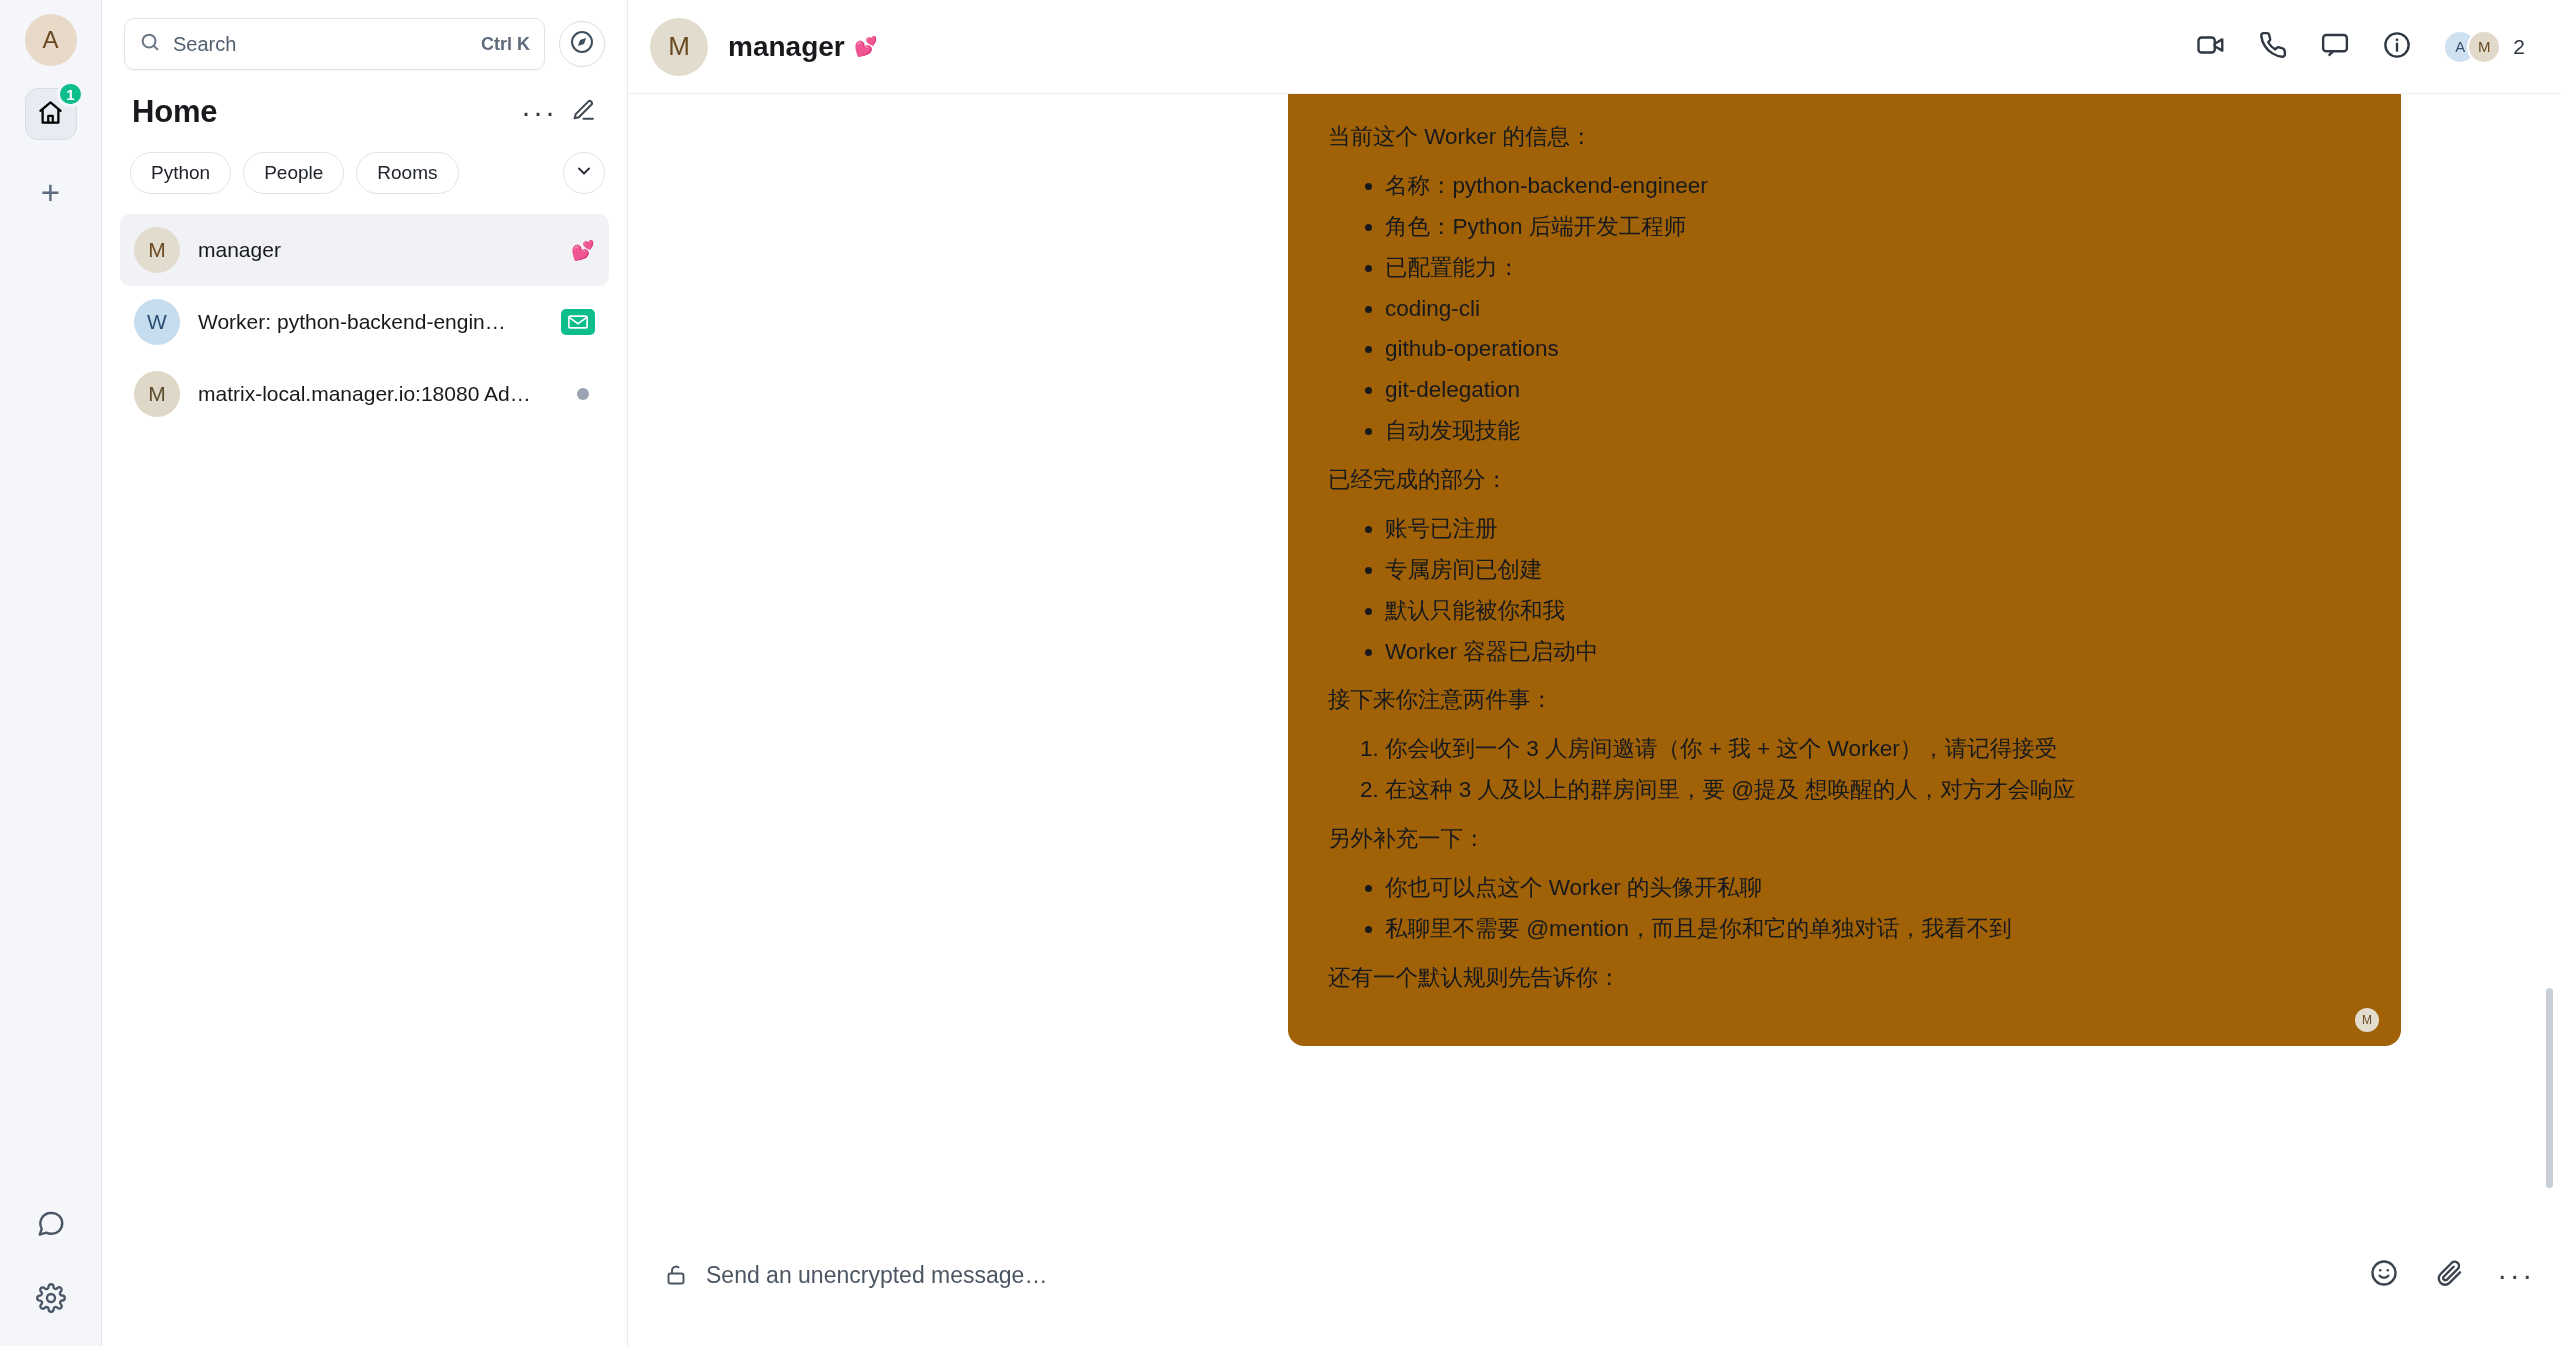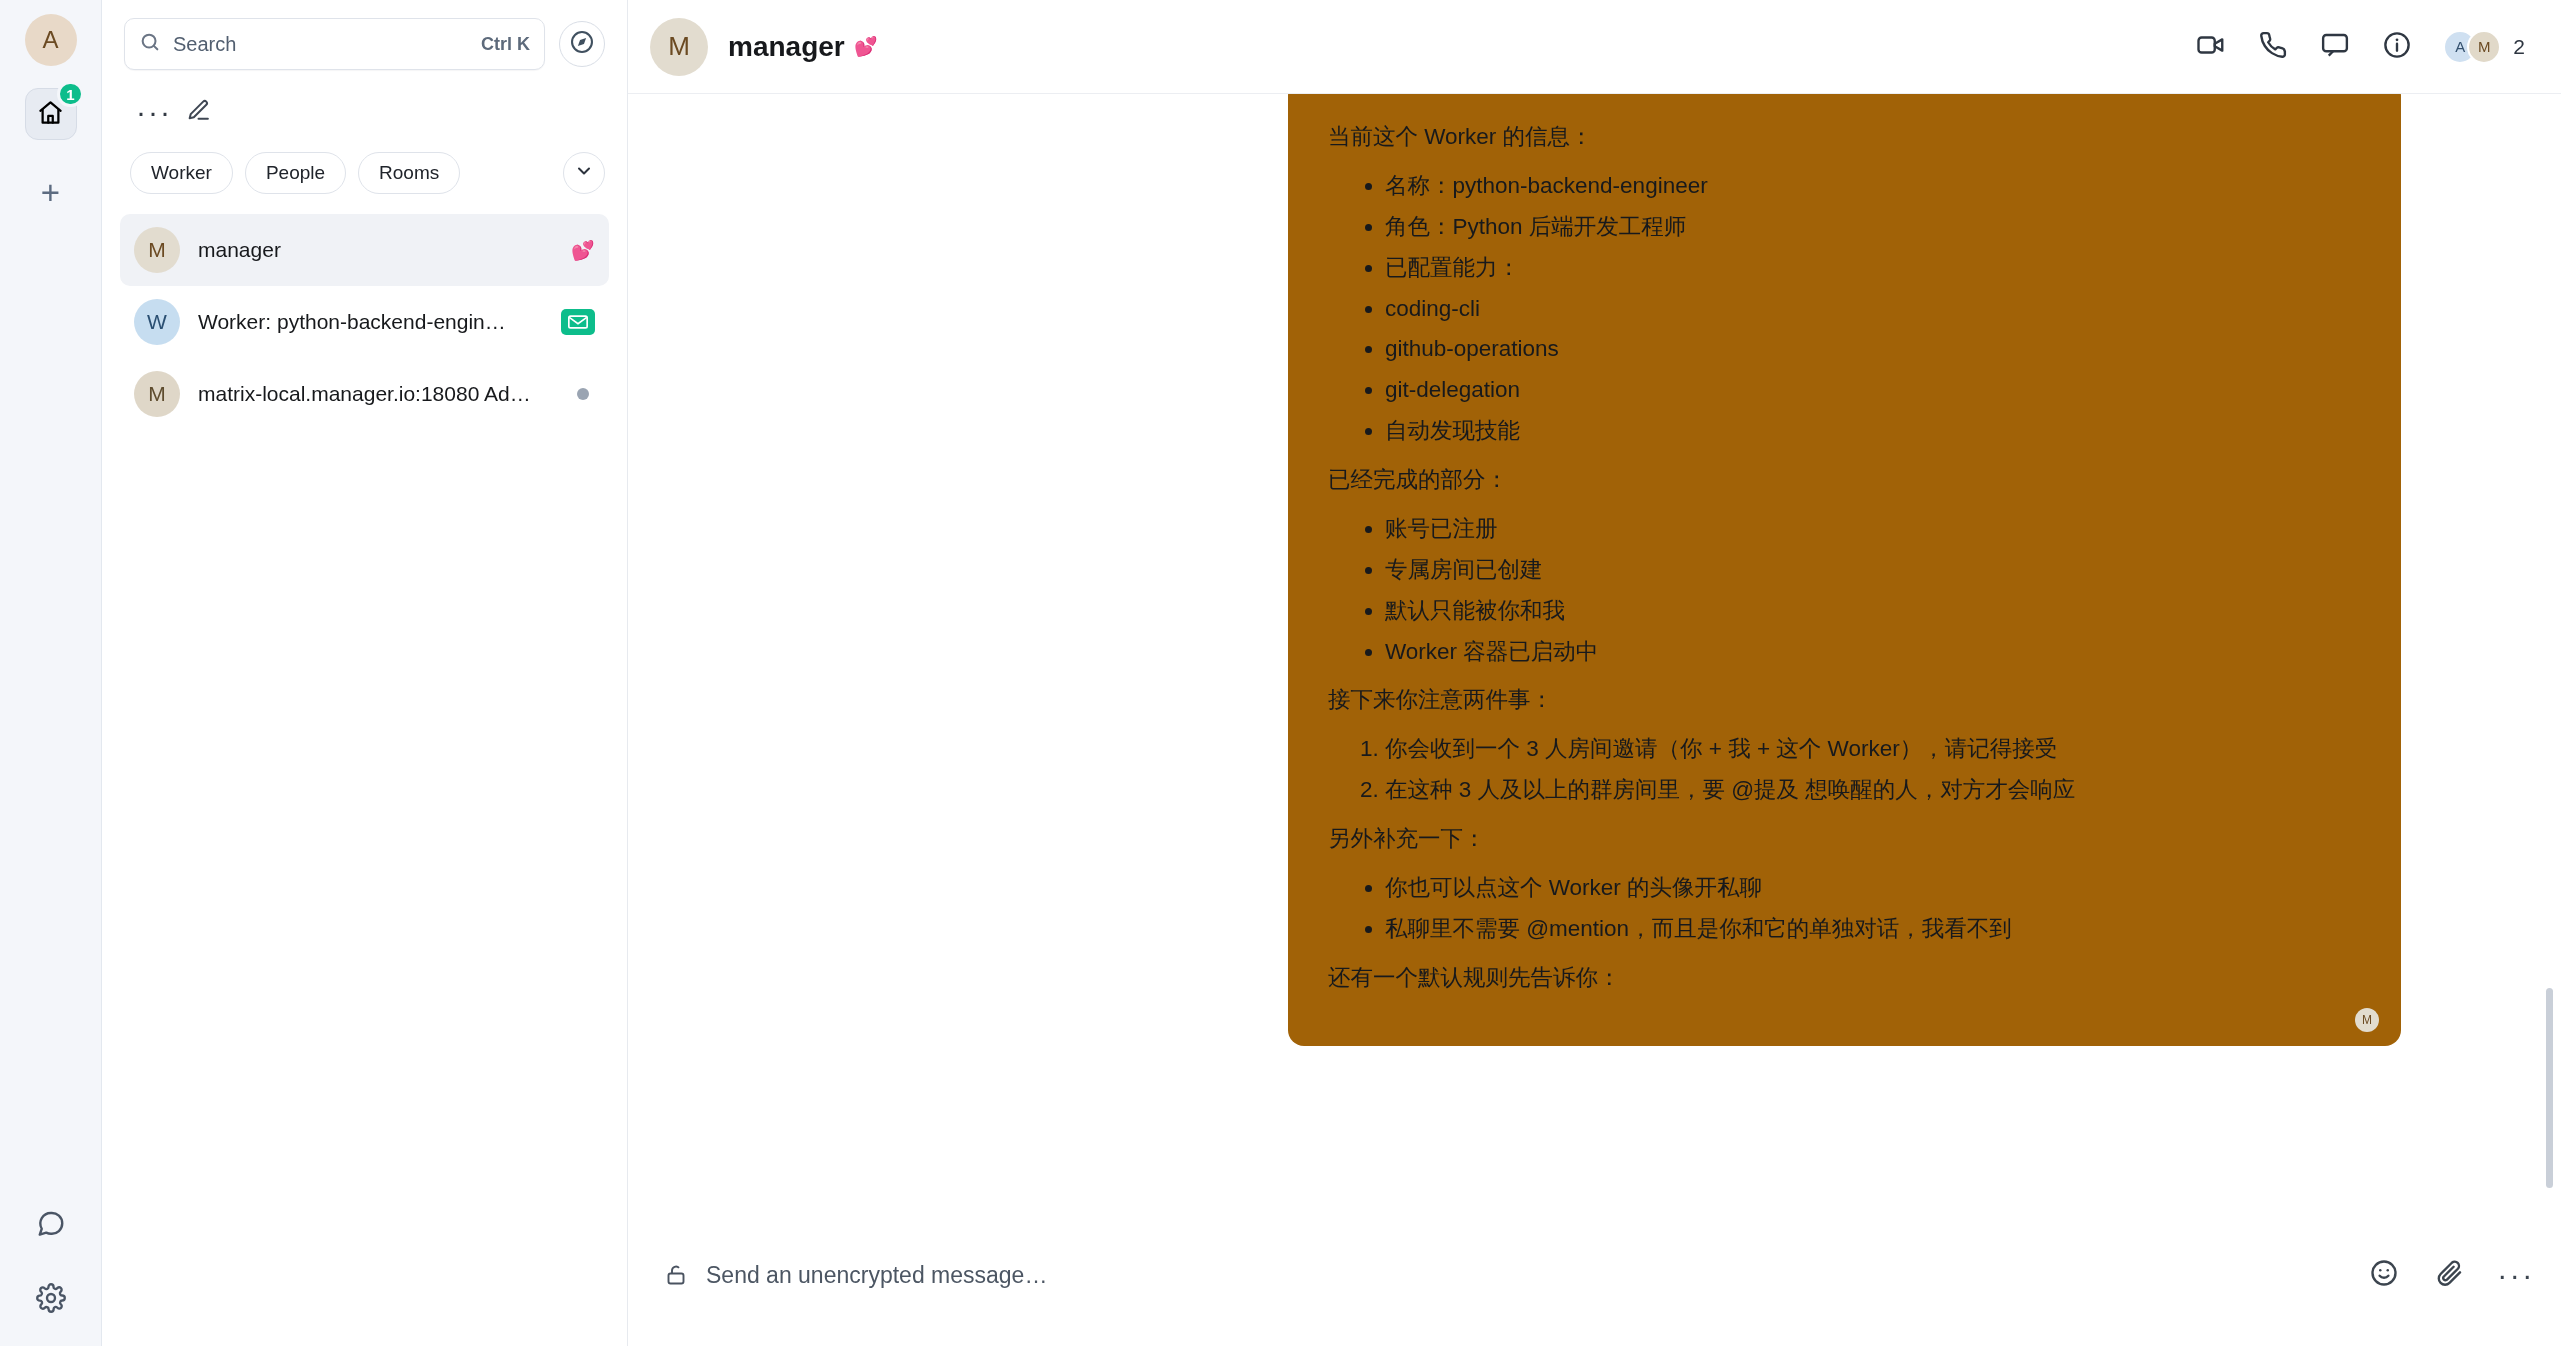--- a/index.html
+++ b/index.html
@@ -399,35 +399,36 @@
       <span>
         <svg viewBox="0 0 24 24" fill="none" stroke="currentColor" stroke-width="1.9" stroke-linejoin="round">
           <circle cx="12" cy="12" r="9.2"></circle>
             <path d="M15.8 8.2l-2 5.6-5.6 2 2-5.6z" fill="currentColor" stroke="none"></path>
         </svg>
       </span>
     </div>
   </div>
 
   <div class="home-header">
+    <div class="home-title">Home</div>
     <div class="home-action">
       <span class="dots-glyph">···</span>
     </div>
     <div class="home-action">
       <span>
         <svg viewBox="0 0 24 24" fill="none" stroke="currentColor" stroke-width="1.9" stroke-linecap="round" stroke-linejoin="round">
           <path d="M12 20h9"></path>
             <path d="M16.5 3.5a2.1 2.1 0 0 1 3 3L7.5 18.5l-4 1 1-4z"></path>
         </svg>
       </span>
     </div>
   </div>
 
   <div class="filters">
-    <div class="chip">Worker</div>
+    <div class="chip">Python</div>
     <div class="chip">People</div>
     <div class="chip">Rooms</div>
     <div class="chip-expand">
       <span>
         <svg viewBox="0 0 24 24" fill="none" stroke="currentColor" stroke-width="2.4" stroke-linecap="round" stroke-linejoin="round">
           <path d="M6 9l6 6 6-6"></path>
         </svg>
       </span>
     </div>
   </div>

